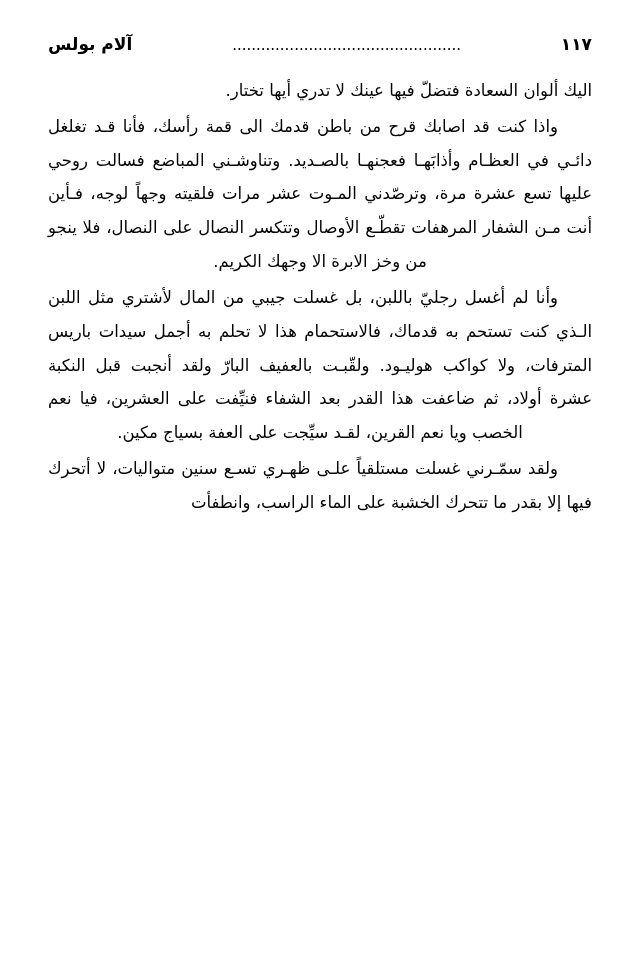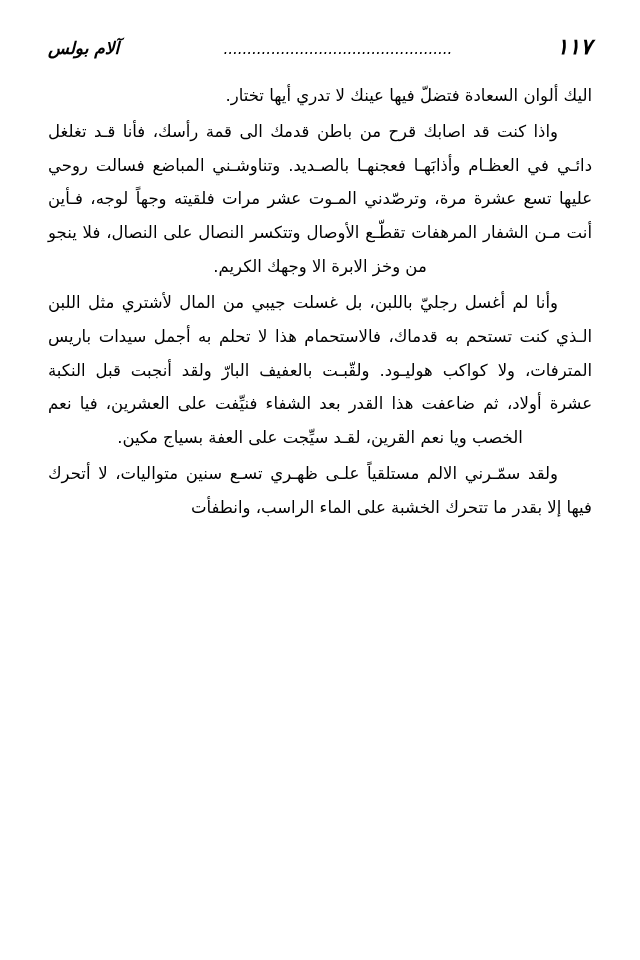--- a/index.html
+++ b/index.html
@@ -26,42 +26,41 @@
     display: flex;
     flex-direction: row-reverse;
     align-items: baseline;
     justify-content: flex-end;
     width: 100%;
     font-size: 17px;
     font-weight: bold;
     letter-spacing: 0;
     margin-top: 6px;
     margin-bottom: 6px;
-    font-style: italic;
   }
   .header-title {
     white-space: nowrap;
     font-size: 17px;
     font-weight: bold;
   }
   .header-dots {
     flex: 1 1 auto;
     overflow: hidden;
     white-space: nowrap;
     margin: 0 8px;
     font-size: 15px;
     font-weight: normal;
     line-height: 1;
     direction: ltr;
     text-align: center;
     color: #000;
   }
   .header-page {
     white-space: nowrap;
-    font-size: 22px;
+    font-size: 17px;
     font-weight: bold;
     direction: rtl;
   }
   
   .body-text {
     margin-top: 20px;
     font-size: 16.5px;
     line-height: 2.05;
     text-align: justify;
     text-justify: inter-word;
@@ -87,16 +86,16 @@
   <div class="header">
     <span class="header-title">آلام بولس</span>
     <span class="header-dots">................................................</span>
     <span class="header-page">١١٧</span>
   </div>
 
   <div class="body-text">
     <p class="para last-right">اليك ألوان السعادة فتضلّ فيها عينك لا تدري أيها تختار.</p>
     <p class="para indent">واذا كنت قد اصابك قرح من باطن قدمك الى قمة رأسك، فأنا قـد تغلغل دائـي في العظـام وأذابَهـا فعجنهـا بالصـديد. وتناوشـني المباضع فسالت روحي عليها تسع عشرة مرة، وترصّدني المـوت عشر مرات فلقيته وجهاً لوجه، فـأين أنت مـن الشفار المرهفات تقطّـع الأوصال وتتكسر النصال على النصال، فلا ينجو من وخز الابرة الا وجهك الكريم.</p>
     <p class="para indent">وأنا لم أغسل رجليّ باللبن، بل غسلت جيبي من المال لأشتري مثل اللبن الـذي كنت تستحم به قدماك، فالاستحمام هذا لا تحلم به أجمل سيدات باريس المترفات، ولا كواكب هوليـود. ولقّبـت بالعفيف البارّ ولقد أنجبت قبل النكبة عشرة أولاد، ثم ضاعفت هذا القدر بعد الشفاء فنيِّفت على العشرين، فيا نعم الخصب ويا نعم القرين، لقـد سيِّجت على العفة بسياج مكين.</p>
-    <p class="para indent last-right">ولقد سمّـرني الالم مستلقياً علـى ظهـري تسـع سنين متواليات، لا أتحرك فيها إلا بقدر ما تتحرك الخشبة على الماء الراسب، وانطفأت</p>
+    <p class="para indent last-right">ولقد سمّـرني غسلت مستلقياً علـى ظهـري تسـع سنين متواليات، لا أتحرك فيها إلا بقدر ما تتحرك الخشبة على الماء الراسب، وانطفأت</p>
   </div>
 
 </div>
 
 </body></html>

